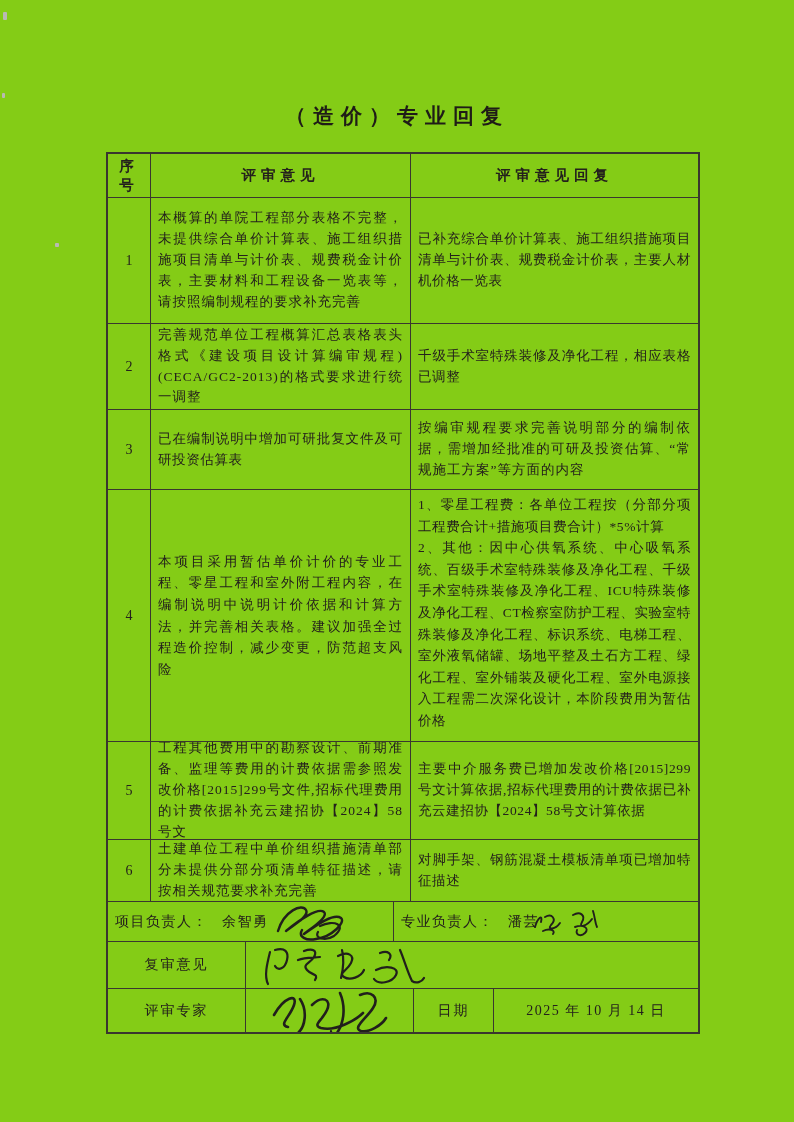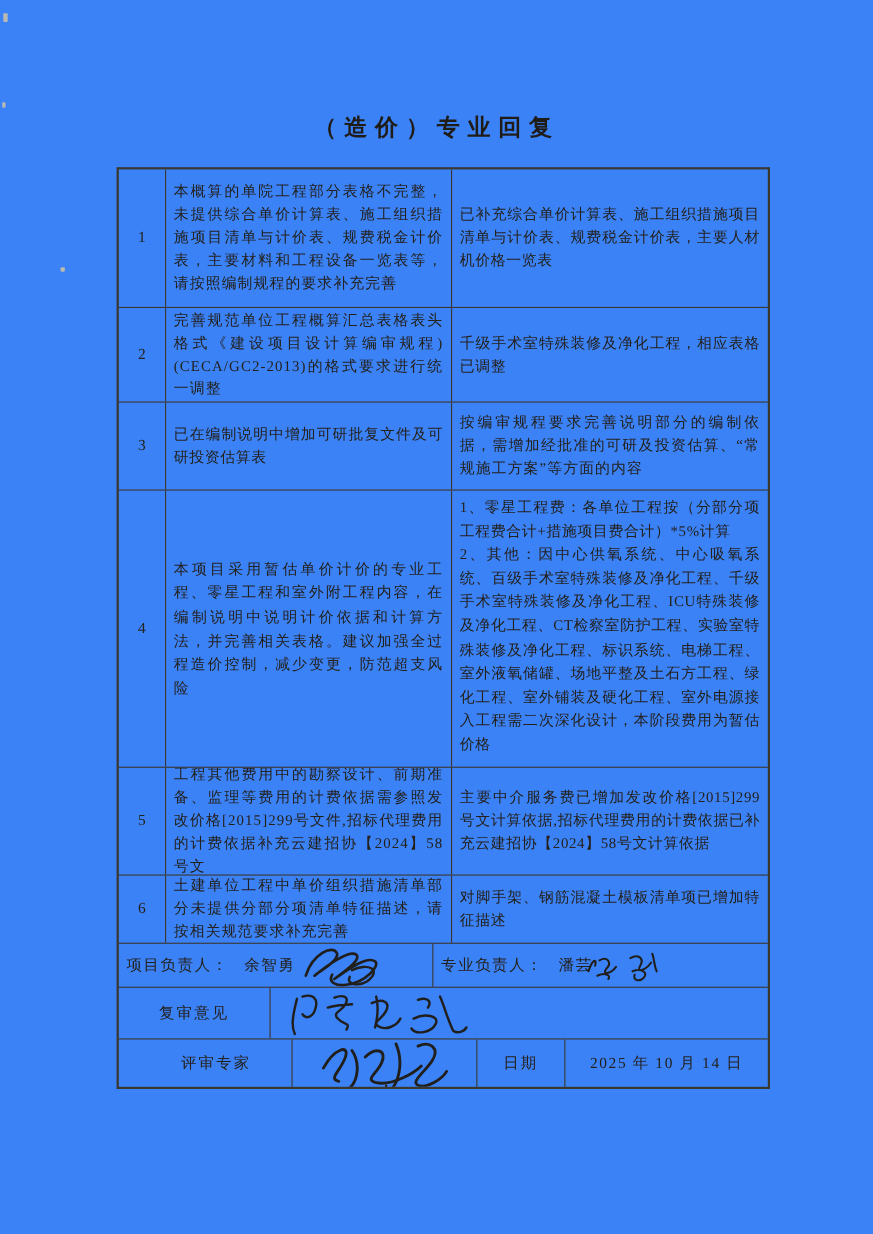--- a/index.html
+++ b/index.html
@@ -1,21 +1,21 @@
 <!DOCTYPE html>
 <html><head>
 <meta charset="utf-8">
 <style>
   html,body { margin:0; padding:0; }
   body { background:#e8e8e6; }
   .page {
     position:relative;
     width:794px; height:1122px;
     margin:0 auto;
-    background:#3b82f6;
+    background:#84cc16;
     font-family:"Liberation Serif","DejaVu Serif",serif;
     color:#24211c;
     overflow:hidden;
   }
   .speck { position:absolute; background:#b9b9b4; border-radius:1px; }
 
   .doc-title {
     position:absolute; top:102px; left:0; width:100%;
     text-align:center;
     font-size:21px; font-weight:bold;
@@ -27,21 +27,21 @@
     position:absolute; left:106px; top:152px; width:594px;
     border:2px solid #3a372f;
     box-sizing:border-box;
     background:transparent;
   }
   .trow {
     display:grid;
     box-sizing:border-box;
     border-bottom:1.6px solid #3a372f;
   }
-  .trow:last-child { border-bottom:none;padding-left:20px; }
+  .trow:last-child { border-bottom:none; }
   .cols-main { grid-template-columns:42px 260px 1fr; }
   .cols-leads { grid-template-columns:285px 1fr; }
   .cols-review { grid-template-columns:137px 1fr; }
   .cols-expert { grid-template-columns:137px 168px 80px 1fr; }
 
   .cell {
     box-sizing:border-box;
     padding:3px 7px;
     display:flex; align-items:center;
     overflow:hidden;
@@ -78,20 +78,25 @@
 <div class="page">
 
   <div class="speck" style="left:3px;top:12px;width:4px;height:8px;"></div>
   <div class="speck" style="left:2px;top:93px;width:3px;height:5px;"></div>
   <div class="speck" style="left:55px;top:243px;width:4px;height:4px;"></div>
 
   <div class="doc-title">（造价）专业回复</div>
 
   <div class="doc-table">
 
+    <div class="trow cols-main" style="height:44px;">
+      <div class="cell c-center hdr">序号</div>
+      <div class="cell c-center hdr">评审意见</div>
+      <div class="cell c-center hdr">评审意见回复</div>
+    </div>
 
     <div class="trow cols-main" style="height:126px;">
       <div class="cell c-center num">1</div>
       <div class="cell">
           <div class="body-txt">本概算的单院工程部分表格不完整，未提供综合单价计算表、施工组织措施项目清单与计价表、规费税金计价表，主要材料和工程设备一览表等，请按照编制规程的要求补充完善</div>
         </div>
       <div class="cell">
           <div class="body-txt reply-txt">已补充综合单价计算表、施工组织措施项目清单与计价表、规费税金计价表，主要人材机价格一览表</div>
         </div>
     </div>

